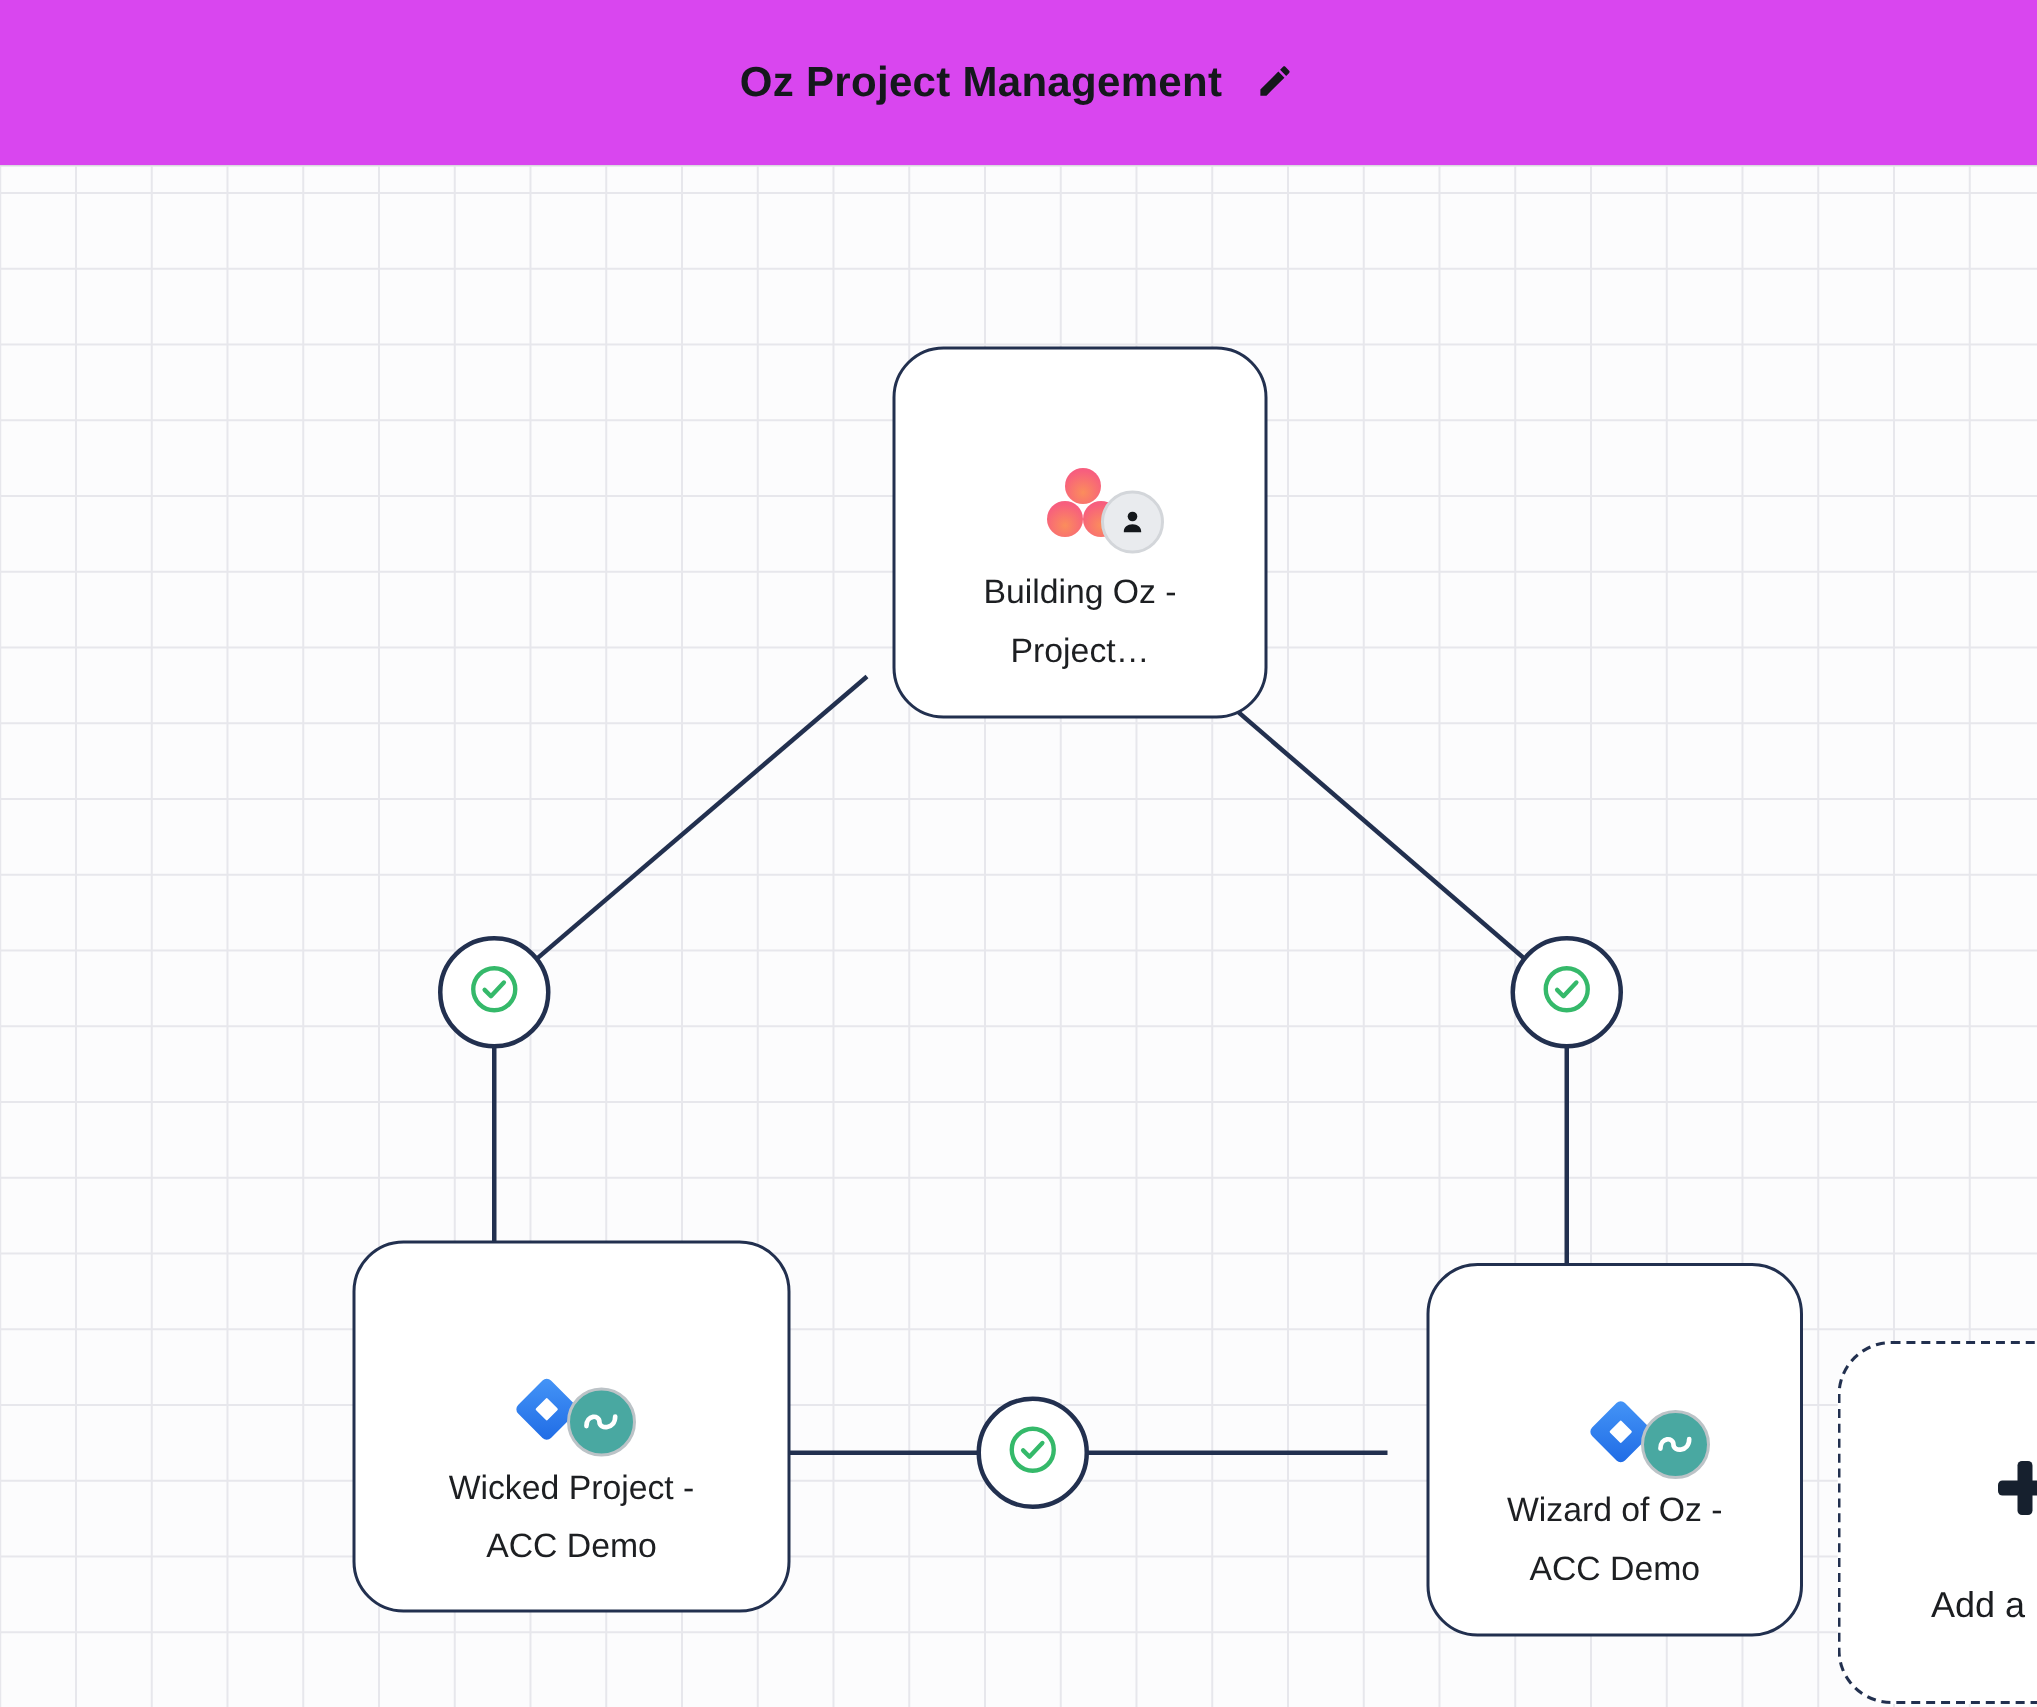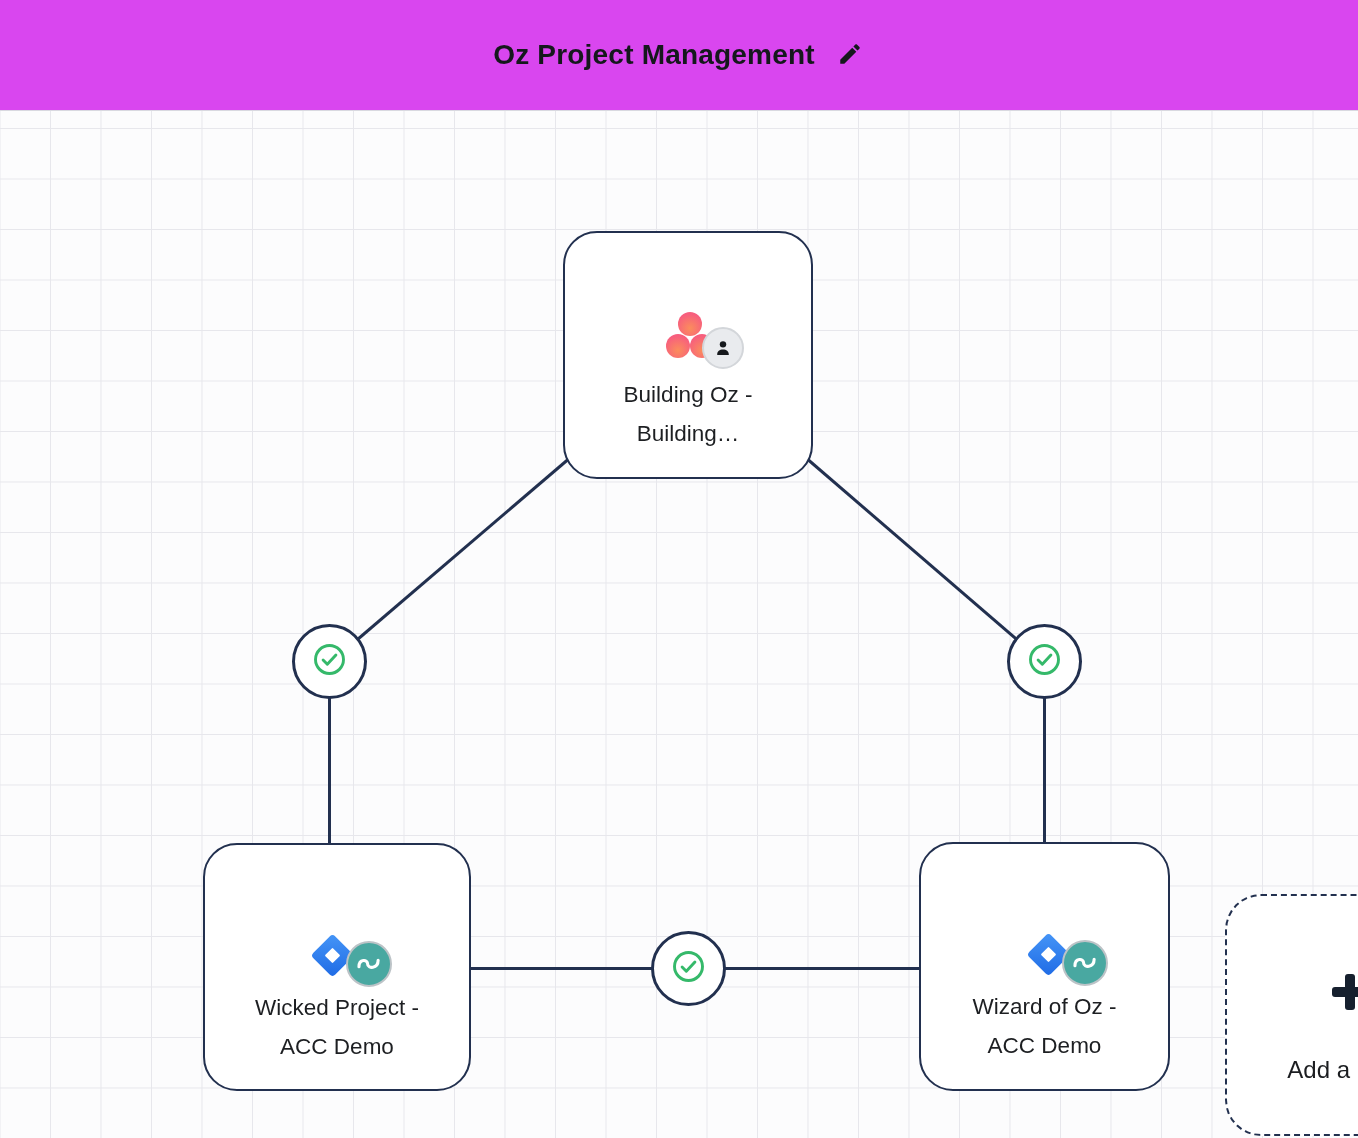--- a/index.html
+++ b/index.html
@@ -19,23 +19,23 @@
       linear-gradient(to right, #e7e7ec 1px, transparent 1px),
       linear-gradient(to bottom, #e7e7ec 1px, transparent 1px);
     background-size: 50.5px 50.5px;
     background-position: -0.5px 17px;
     border-top: 1px solid #d9d9e0; }
 
   .edges { position: absolute; left: 0; top: 0; width: 1358px; height: 1028px; z-index: 1; }
 
   
   .node { position: absolute; background: #ffffff; border: 2.5px solid #22304f;
-    border-radius: 34px; z-index: 2; cursor: pointer; }
+    border-radius: 34px; z-index: 2; cursor: pointer; margin-left: 32px; }
   .node-top   { left: 563px; top: 120px; width: 250px; height: 248px; }
-  .node-left  { left: 203px; top: 732px; width: 268px; height: 248px; }
+  .node-left  { left: 203px; top: 716px; width: 292px; height: 248px; }
   .node-right { left: 919px; top: 731px; width: 251px; height: 249px; }
 
   .node-label { position: absolute; left: 0; right: 0; text-align: center;
     font-size: 22.5px; line-height: 38.5px; color: #1d1f22; }
   .node-top .node-label { top: 143px; }
   .node-left .node-label, .node-right .node-label { top: 144px; }
 
   
   .asana { position: absolute; left: 101px; top: 79px; width: 48px; height: 48px; }
   .asana .dot { position: absolute; width: 24px; height: 24px; border-radius: 50%;
@@ -108,21 +108,21 @@
       <div class="dot dot-right"></div>
     </div>
     <div class="avatar">
       <svg width="22" height="22" viewBox="0 0 24 24">
         <circle cx="12" cy="8" r="3.5" fill="#15181c"></circle>
         <path fill="#15181c" d="M12 13.6c-3.7 0-6.3 2.3-6.3 5v.9h12.6v-.9c0-2.7-2.6-5-6.3-5z"></path>
       </svg>
     </div>
     <div class="node-label">
       <div>Building Oz -</div>
-      <div>Building…</div>
+      <div>Project…</div>
     </div>
   </div>
 
   <div class="node node-left">
     <div class="jira">
       <div class="diamond"></div>
       <div class="diamond-inner"></div>
     </div>
     <div class="sync-badge">
       <svg width="46" height="46" viewBox="0 0 46 46">

